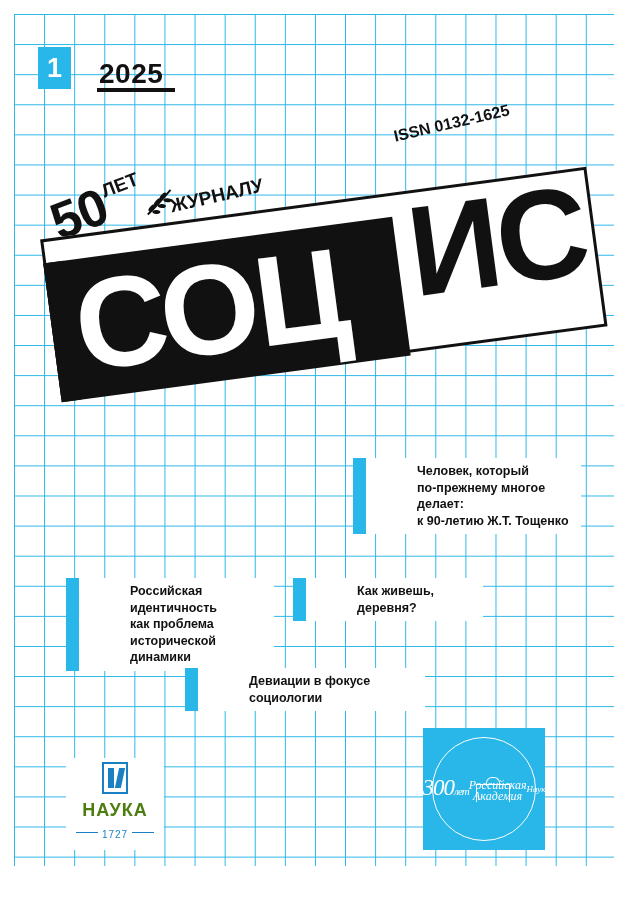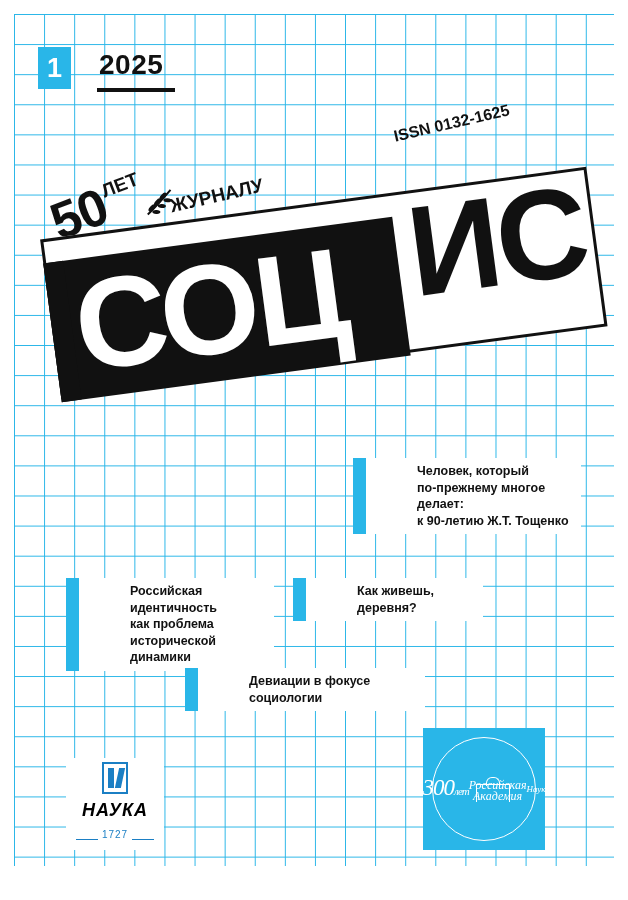--- a/index.html
+++ b/index.html
@@ -57,21 +57,21 @@
     font-size: 27px;
     font-weight: bold;
     display: flex;
     align-items: center;
     justify-content: center;
     letter-spacing: 0px;
   }
   .year {
     position: absolute;
     left: 99px;
-    top: 49px;
+    top: 58px;
     font-size: 28px;
     font-weight: bold;
     color: #111111;
     letter-spacing: 0.5px;
   }
   .year-rule {
     position: absolute;
     left: 97px;
     top: 88px;
     width: 78px;
@@ -260,33 +260,32 @@
     top: 4px;
     width: 6px;
     height: 20px;
     background: #1b7fc4;
     transform: skewX(-12deg);
   }
   .nauka .word {
     margin-top: 6px;
     font-size: 18px;
     font-weight: bold;
-    color: #000000;
+    color: #4d7c0f;
     letter-spacing: 1px;
-    font-style: italic;
   }
   .nauka .yr {
     margin-top: 5px;
     font-size: 10px;
     color: #1b7fc4;
     letter-spacing: 1px;
   }
   .nauka .rule-row {
     display: flex;
-    align-items: flex-end;
+    align-items: center;
     gap: 4px;
     margin-top: 3px;
   }
   .nauka .rule-row .seg {
     width: 22px;
     height: 1px;
     background: #1b7fc4;
   }
 
   

